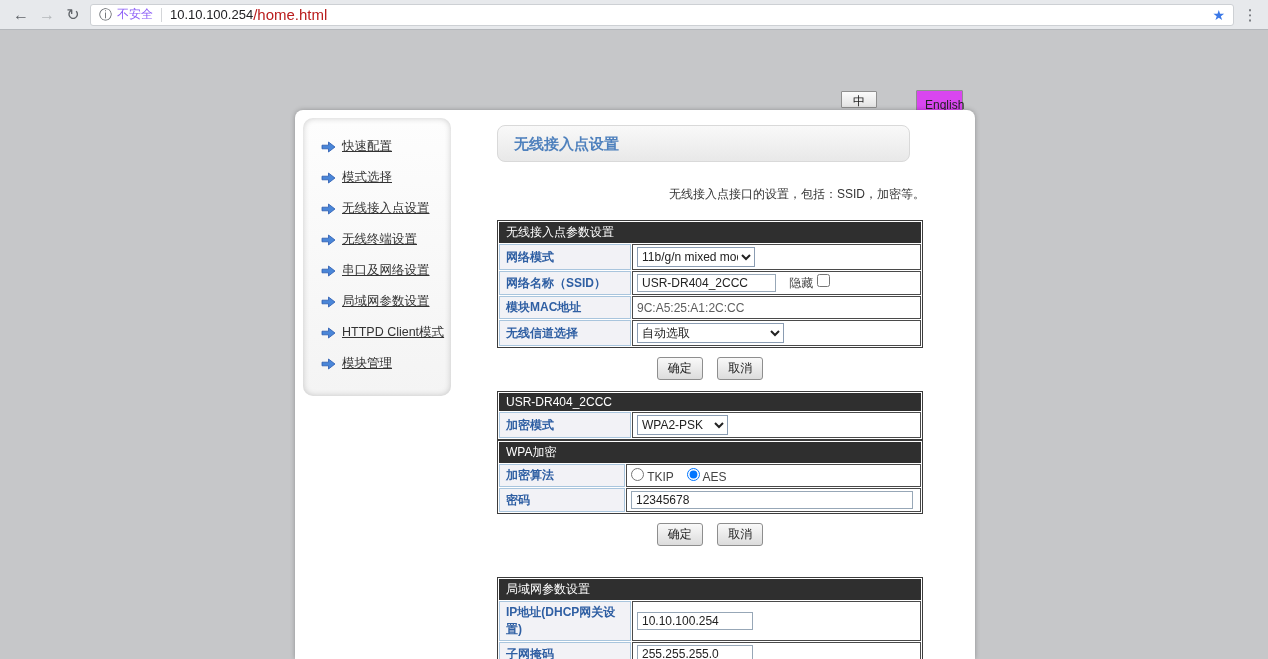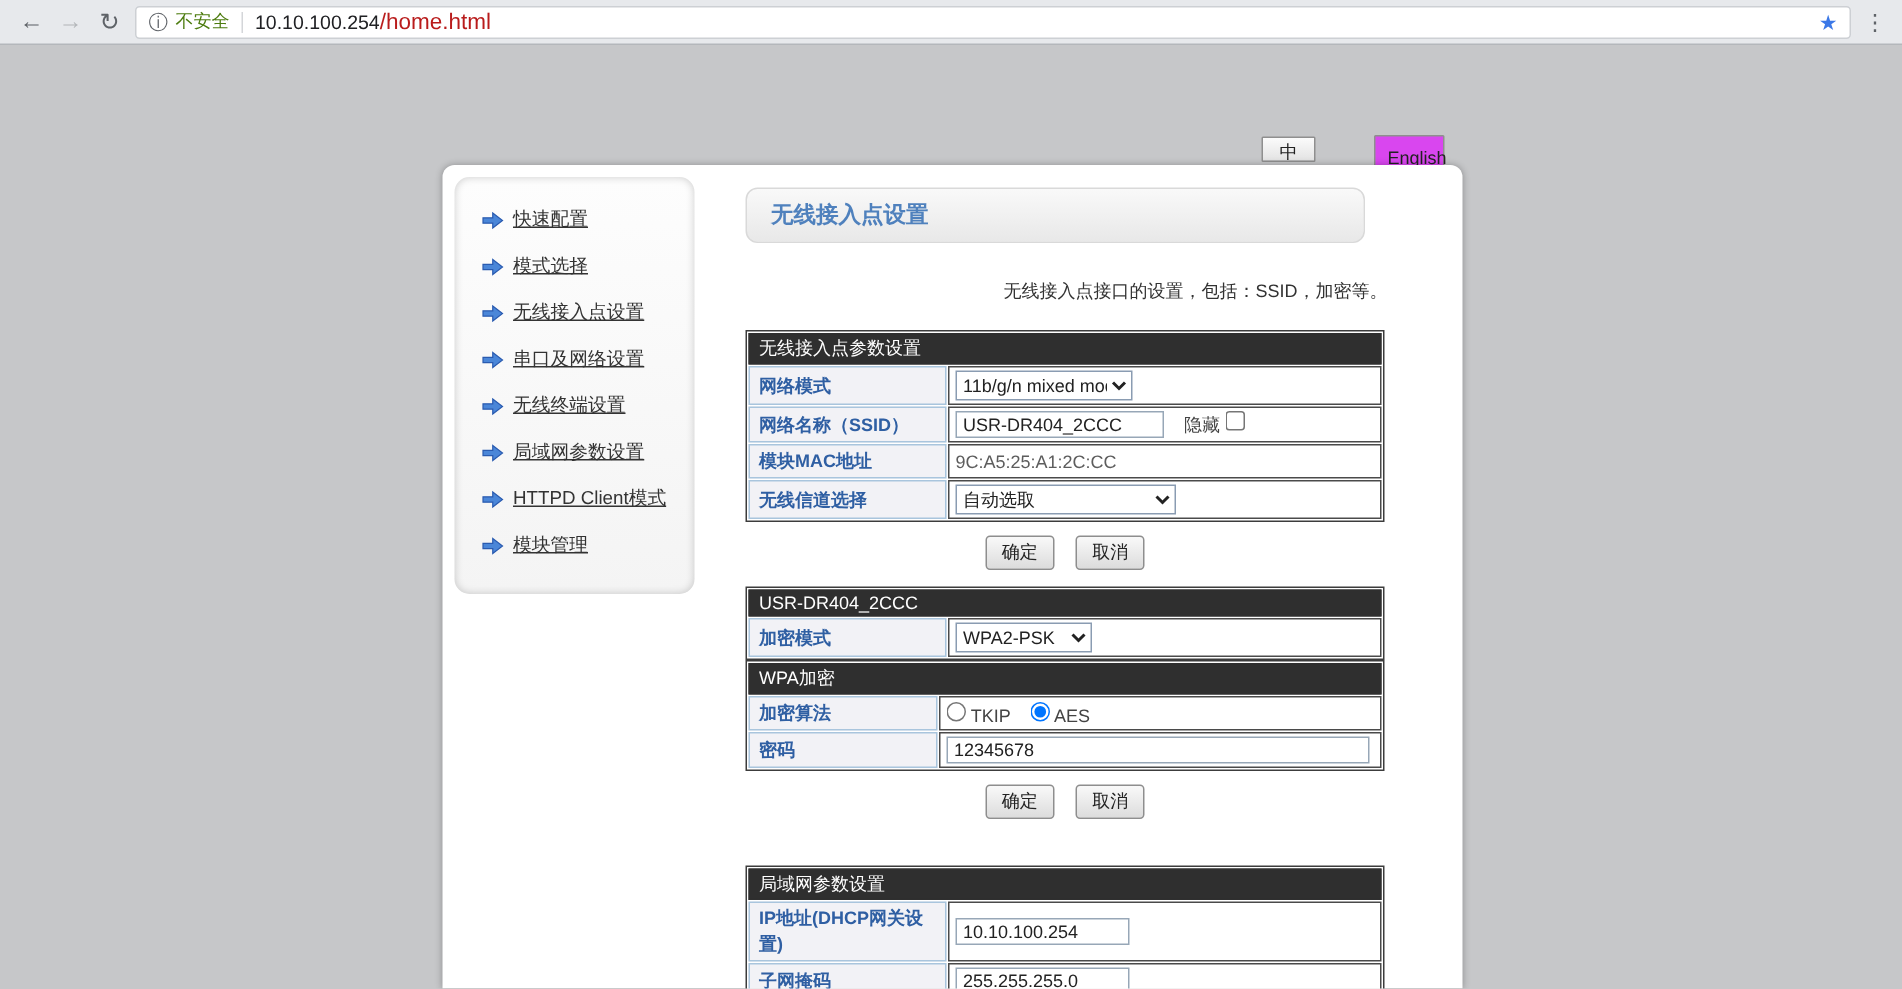--- a/index.html
+++ b/index.html
@@ -5,38 +5,38 @@
   * { margin:0; padding:0; box-sizing:border-box; }
   html,body { width:1268px; height:659px; overflow:hidden; font-family:"Liberation Sans", sans-serif; }
   body { background:#c6c7c9; }
 
   
   .chrome { height:30px; background:#e7e9ec; border-bottom:1px solid #b4b7bb; display:flex; align-items:center; padding:0 8px; }
   .nav-ic { font-size:16px; color:#5f6368; width:26px; text-align:center; cursor:pointer; flex:0 0 auto; }
   .nav-ic.disabled { color:#b4b7ba; }
   .omnibox { flex:1 1 auto; height:22px; background:#fff; border:1px solid #cdd0d4; border-radius:3px; display:flex; align-items:center; padding:0 8px; margin:0 6px 0 4px; }
   .info-ic { color:#5f6368; font-size:13px; margin-right:5px; }
-  .sec-label { color:#4d7c0f; font-size:12px; }
+  .sec-label { color:#8b5cf6; font-size:12px; }
   .om-sep { width:1px; height:14px; background:#d4d6d9; margin:0 8px; }
   .url-host { color:#202124; font-size:13px; }
   .url-path { color:#b91c1c; font-size:15px; }
   .om-spacer { flex:1 1 auto; }
   .star-ic { color:#3b78e7; font-size:14px; cursor:pointer; }
   .more-ic { color:#5f6368; font-size:15px; width:20px; text-align:center; letter-spacing:0; cursor:pointer; }
 
   
   .page { position:relative; height:629px; background:#c6c7c9; }
   .lang-btn { position:absolute; font-size:12px; color:#222; background:linear-gradient(#fbfbfb,#e3e3e3); border:1px solid #8f8f8f; border-radius:1px; text-align:center; cursor:pointer; padding:1px 8px; }
   .lang-zh { left:841px; top:61px; width:36px; height:17px; }
   .lang-en { left:916px; top:60px; width:47px; height:30px; background:#d946ef; }
 
   .panel { position:absolute; left:295px; top:80px; width:680px; height:549px; background:#fff; border-radius:8px 8px 0 0; box-shadow:0 0 5px rgba(0,0,0,.28); }
 
   
-  .sidebar { position:absolute; left:8px; top:8px; width:160px; height:278px; border-radius:10px; background:linear-gradient(180deg,#fdfdfd,#f4f4f4); box-shadow:inset 0 0 6px rgba(0,0,0,.20); padding-top:13px; }
+  .sidebar { position:absolute; left:8px; top:8px; width:148px; height:278px; border-radius:10px; background:linear-gradient(180deg,#fdfdfd,#f4f4f4); box-shadow:inset 0 0 6px rgba(0,0,0,.20); padding-top:13px; }
   .side-item { display:flex; align-items:center; height:31px; padding-left:18px; cursor:pointer; }
   .arrow-ic { width:15px; height:12px; margin-right:6px; flex:0 0 auto; }
   .side-label { font-size:12.5px; color:#333; text-decoration:underline; white-space:nowrap; }
 
   
   .content { margin-left:202px; padding-top:15px; width:428px; }
   .banner { width:413px; height:37px; border:1px solid #d9d9d9; border-radius:8px; background:linear-gradient(#f9f9f9,#e8e8e8); }
   .banner-title { font-size:15px; font-weight:bold; color:#4f81bd; line-height:35px; padding-left:16px; }
   .desc { margin-top:24px; font-size:12px; color:#333;text-align:right; }
 
@@ -109,27 +109,27 @@
       <div class="side-item">
         <svg class="arrow-ic" viewBox="0 0 15 12">
             <path d="M1 4.2 h6.5 V1 l6.5 5 -6.5 5 V7.8 H1 z" fill="#4a86d8" stroke="#2a5bb0" stroke-width="0.8"></path>
           </svg>
         <span class="side-label">无线接入点设置</span>
       </div>
       <div class="side-item">
         <svg class="arrow-ic" viewBox="0 0 15 12">
             <path d="M1 4.2 h6.5 V1 l6.5 5 -6.5 5 V7.8 H1 z" fill="#4a86d8" stroke="#2a5bb0" stroke-width="0.8"></path>
           </svg>
+        <span class="side-label">无线终端设置</span>
+      </div>
+      <div class="side-item">
+        <svg class="arrow-ic" viewBox="0 0 15 12">
+            <path d="M1 4.2 h6.5 V1 l6.5 5 -6.5 5 V7.8 H1 z" fill="#4a86d8" stroke="#2a5bb0" stroke-width="0.8"></path>
+          </svg>
         <span class="side-label">串口及网络设置</span>
-      </div>
-      <div class="side-item">
-        <svg class="arrow-ic" viewBox="0 0 15 12">
-            <path d="M1 4.2 h6.5 V1 l6.5 5 -6.5 5 V7.8 H1 z" fill="#4a86d8" stroke="#2a5bb0" stroke-width="0.8"></path>
-          </svg>
-        <span class="side-label">无线终端设置</span>
       </div>
       <div class="side-item">
         <svg class="arrow-ic" viewBox="0 0 15 12">
             <path d="M1 4.2 h6.5 V1 l6.5 5 -6.5 5 V7.8 H1 z" fill="#4a86d8" stroke="#2a5bb0" stroke-width="0.8"></path>
           </svg>
         <span class="side-label">局域网参数设置</span>
       </div>
       <div class="side-item">
         <svg class="arrow-ic" viewBox="0 0 15 12">
             <path d="M1 4.2 h6.5 V1 l6.5 5 -6.5 5 V7.8 H1 z" fill="#4a86d8" stroke="#2a5bb0" stroke-width="0.8"></path>

